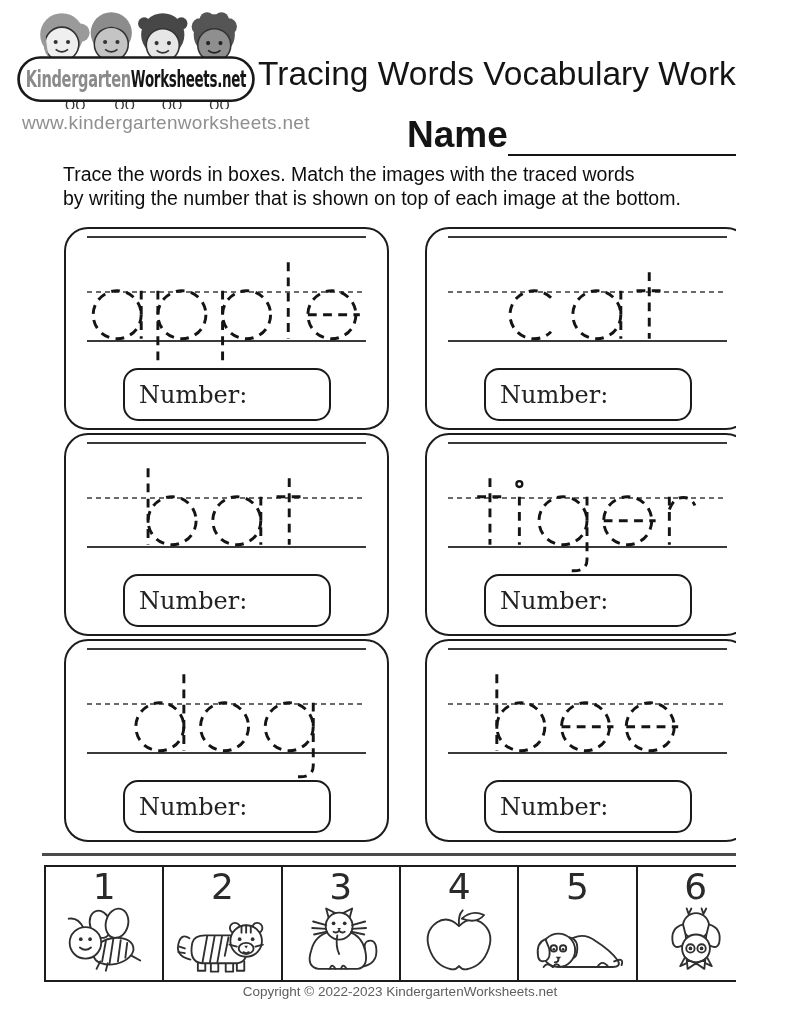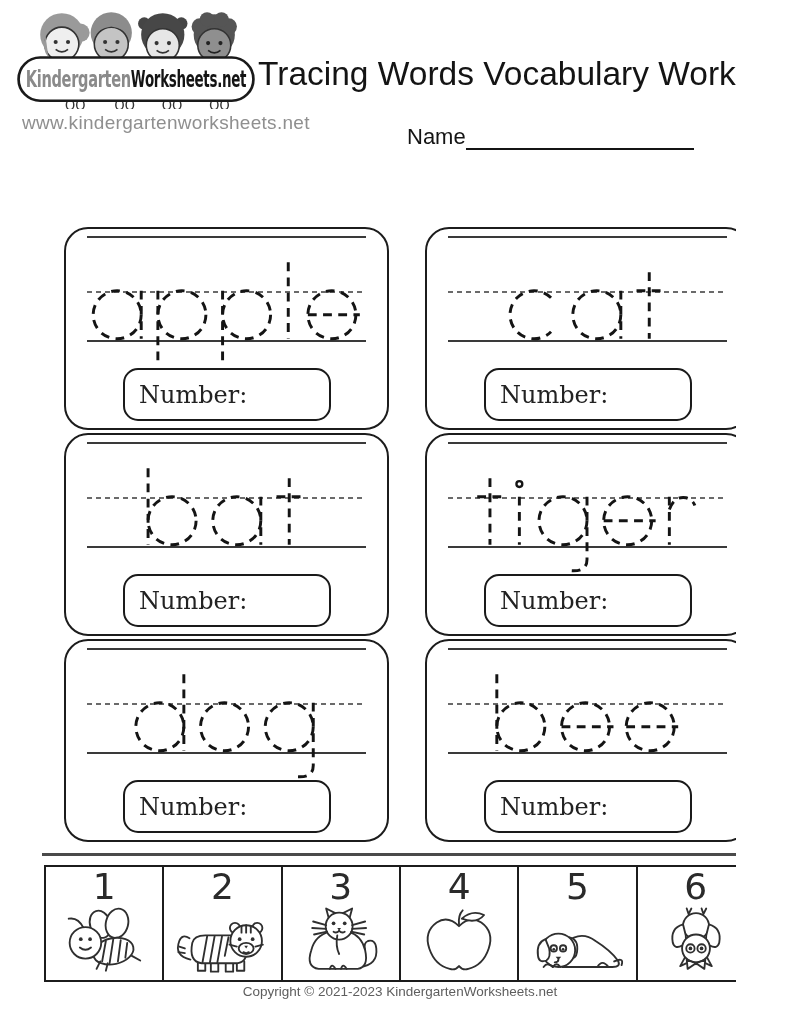--- a/index.html
+++ b/index.html
@@ -4,21 +4,21 @@
 <style>
   html,body{margin:0;padding:0;background:#fff;}
   .page{position:relative;width:736px;height:1035px;background:#fff;overflow:hidden;
         font-family:"Liberation Sans",sans-serif;color:#141414;}
 
   
   .logo-svg{position:absolute;left:12px;top:6px;width:248px;height:103px;}
   .logo-url{position:absolute;left:22px;top:112px;font-size:19px;color:#8f8f8f;letter-spacing:.3px;}
   .page-title{position:absolute;left:258px;top:33px;font-size:33.5px;font-weight:400;color:#141414;white-space:nowrap;}
   .name-row{position:absolute;left:407px;top:114px;display:flex;align-items:flex-end;}
-  .name-label{font-size:22px;font-weight:400;}
+  .name-label{font-size:37px;font-weight:700;}
   .name-line{display:inline-block;width:228px;height:34px;border-bottom:2.2px solid #141414;}
 
   .instructions{position:absolute;left:63px;top:162px;width:700px;font-size:19.5px;line-height:24px;color:#0d0d0d;}
 
   
   .cards{position:absolute;left:64px;top:227px;width:686px;display:grid;
          grid-template-columns:325px 325px;grid-auto-rows:203px;column-gap:36px;row-gap:3px;}
   .card{position:relative;border:2.4px solid #1c1c1c;border-radius:24px;background:#fff;box-sizing:border-box;}
   .guide-top,.guide-base{position:absolute;left:21px;right:21px;height:2px;background:#3a3a3a;}
   .guide-top{top:7px;}
@@ -116,20 +116,24 @@
   </svg>
   <div class="logo-url">www.kindergartenworksheets.net</div>
 
   <h1 class="page-title">Tracing Words Vocabulary Worksheet</h1>
 
   <div class="name-row">
     <span class="name-label">Name</span>
     <span class="name-line"></span>
   </div>
 
+  <div class="instructions">
+    <div>Trace the words in boxes. Match the images with the traced words</div>
+    <div>by writing the number that is shown on top of each image at the bottom.</div>
+  </div>
 
   <div class="cards">
     <div class="card">
       <div class="guide-top"></div>
       <div class="guide-mid"></div>
       <div class="guide-base"></div>
       <svg class="trace-word" viewBox="0 0 325 203">
           <circle cx="51" cy="87.5" r="24.5"></circle>
           <path d="M75.5,63 L75.5,112"></path>
           <path d="M92.5,63 L92.5,137"></path>
@@ -349,16 +353,16 @@
         <circle cx="62" cy="44" r="4.5"></circle>
           <circle class="ink" cx="62" cy="44" r="2"></circle>
         <path d="M56,60 L46,56 L47,66 Z"></path>
           <path d="M56,60 L66,56 L65,66 Z"></path>
         <circle class="ink" cx="56" cy="60" r="2"></circle>
       </svg>
     </div>
   </div>
 
   <div class="footer">
-    <div>Copyright © 2021-2023 KindergartenWorksheets.net</div>
+    <div>Copyright © 2022-2023 KindergartenWorksheets.net</div>
   </div>
 
 </div>
 
 </body></html>

